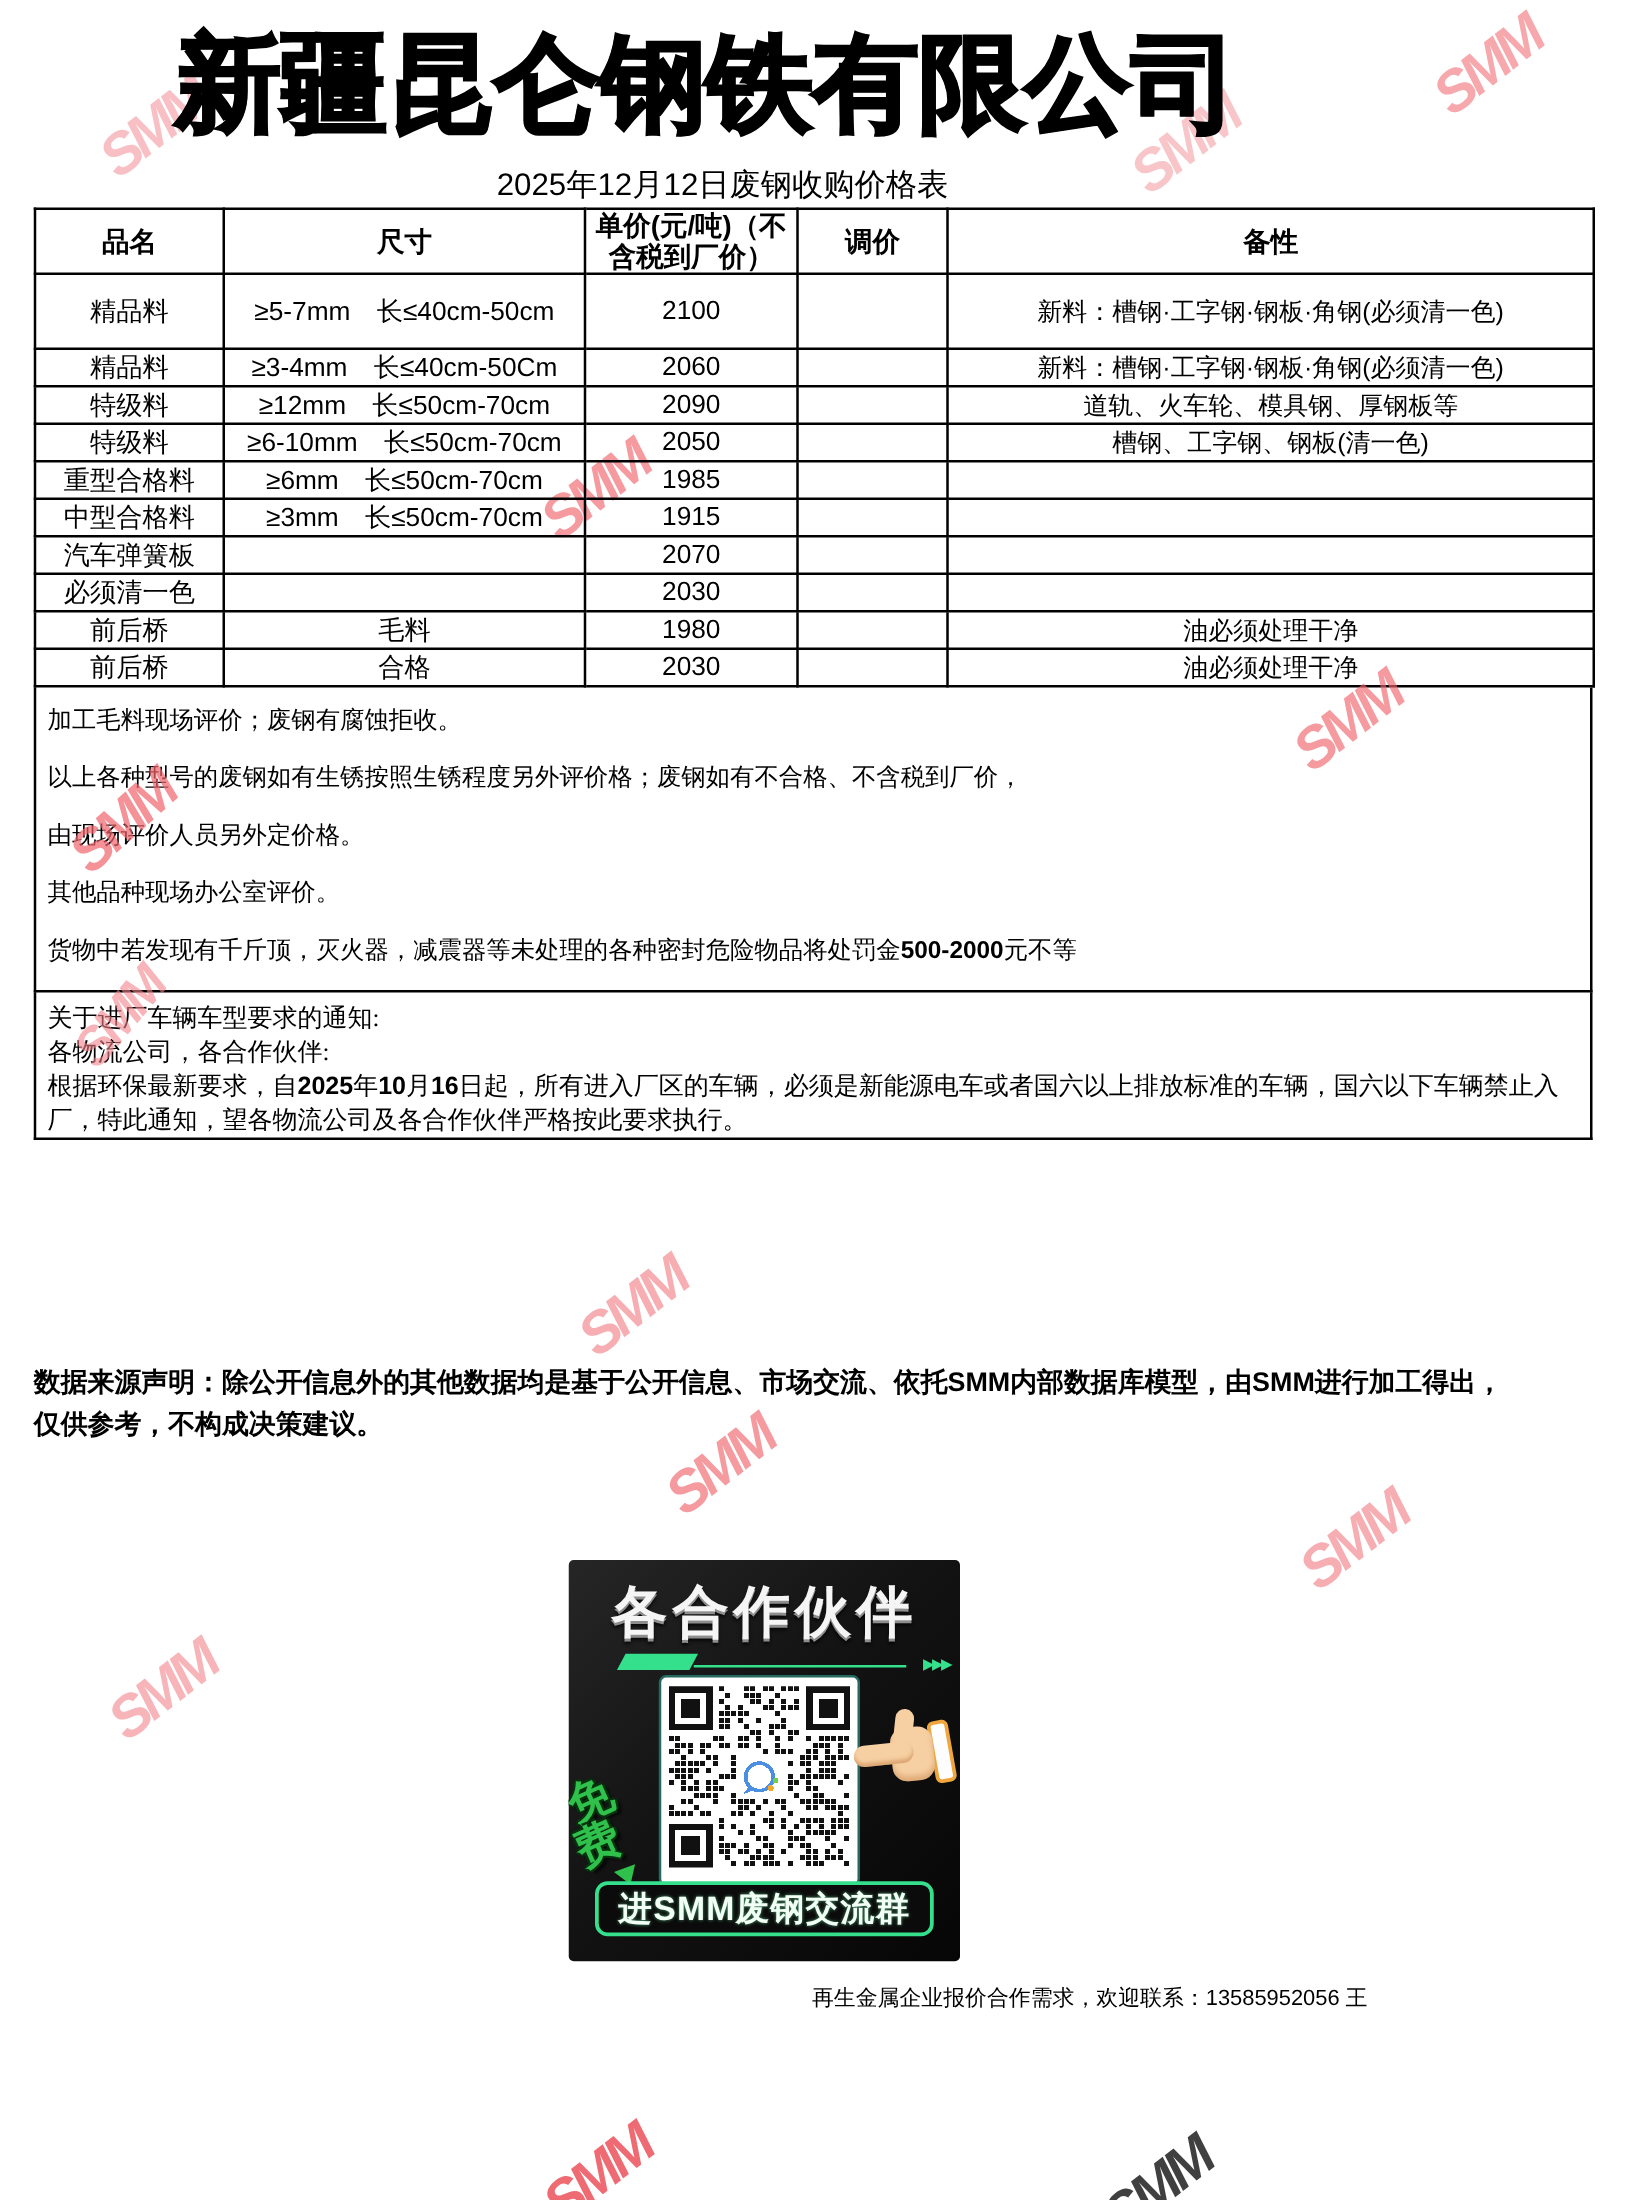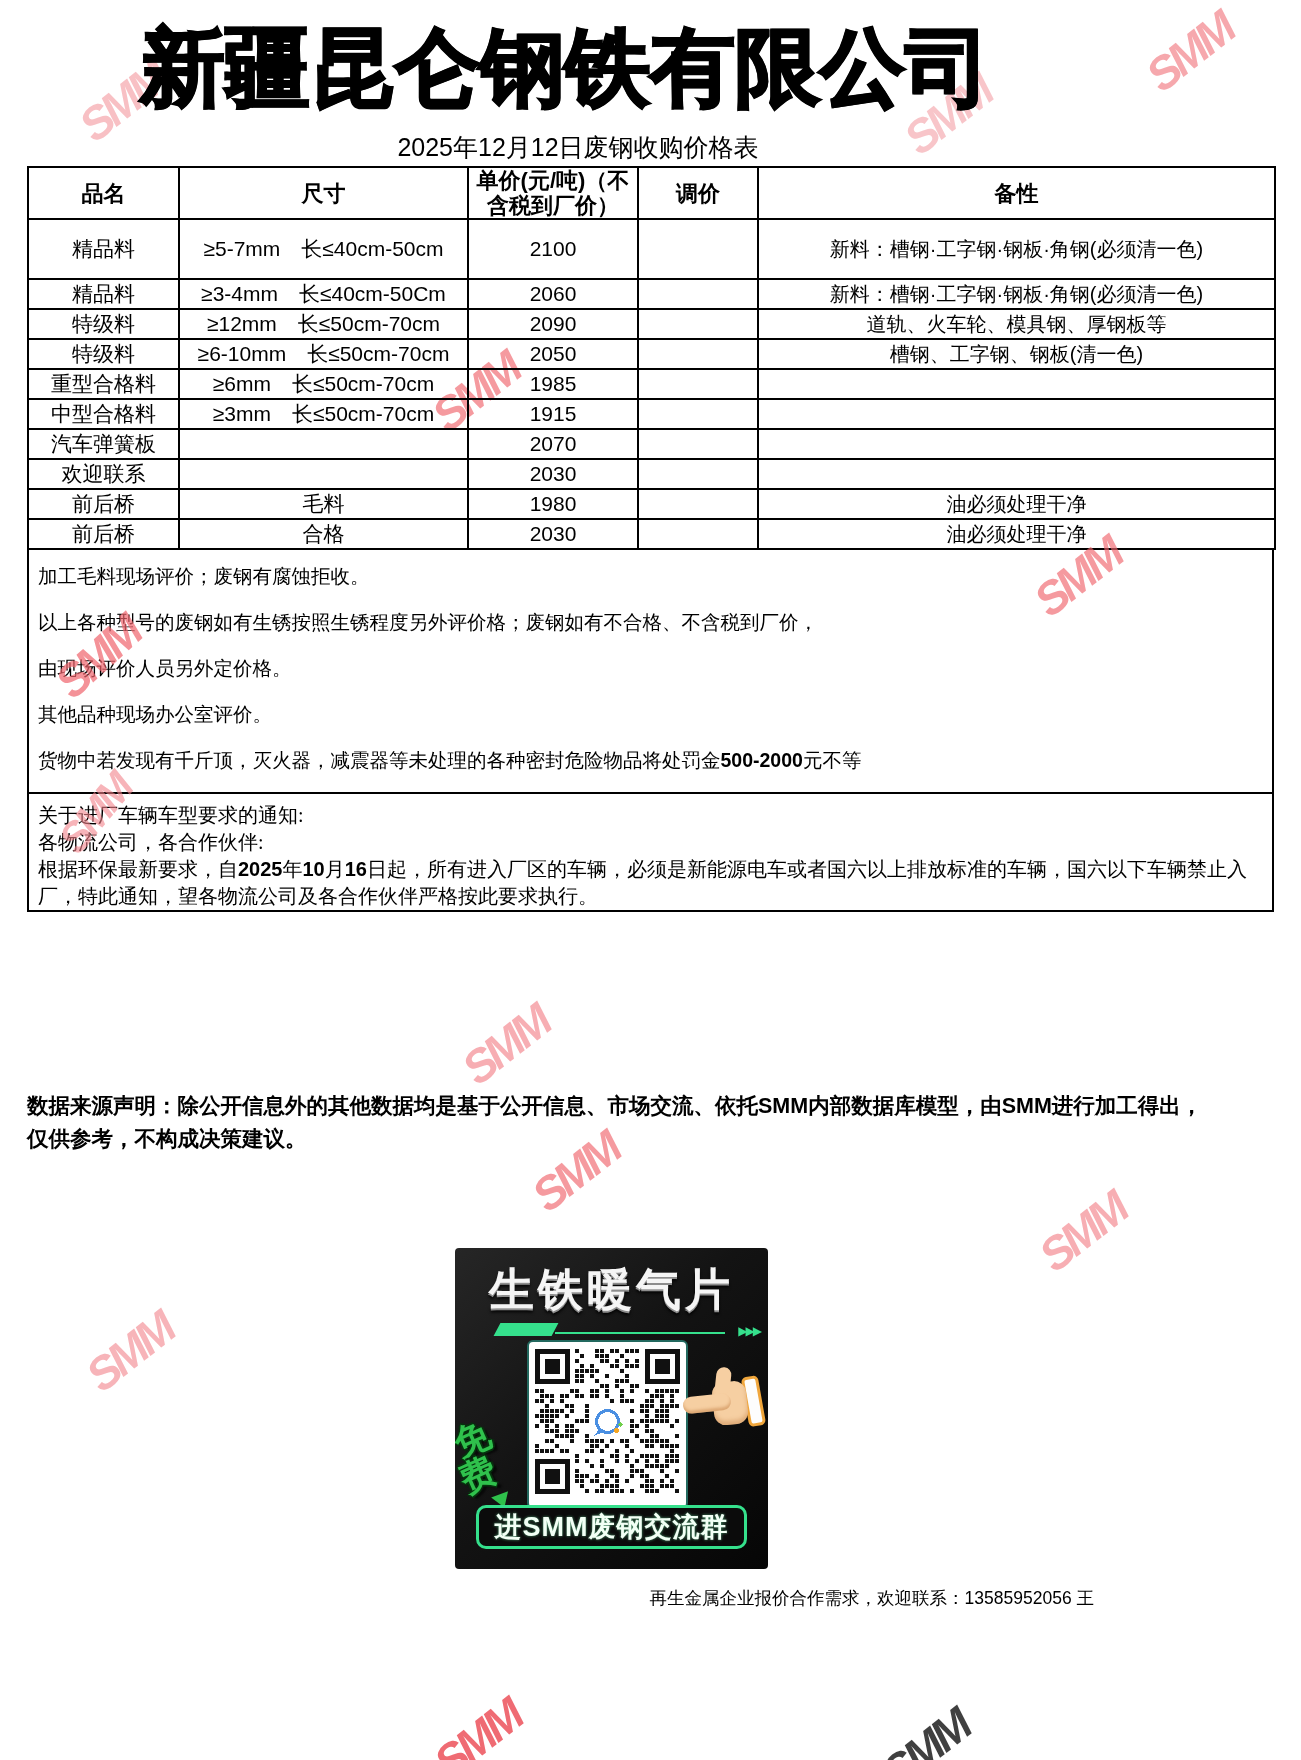--- a/index.html
+++ b/index.html
@@ -220,21 +220,21 @@
           <td></td>
         </tr>
         <tr>
           <td>汽车弹簧板</td>
           <td></td>
           <td>2070</td>
           <td></td>
           <td></td>
         </tr>
         <tr>
-          <td>欢迎联系</td>
+          <td>必须清一色</td>
           <td></td>
           <td>2030</td>
           <td></td>
           <td></td>
         </tr>
         <tr>
           <td>前后桥</td>
           <td>毛料</td>
           <td>1980</td>
           <td></td>
@@ -264,21 +264,21 @@
       <p><span>根据环保最新要求，自</span><b>2025</b><span>年</span><b>10</b><span>月</span><b>16</b><span>日起，所有进入厂区的车辆，必须是新能源电车或者国六以上排放标准的车辆，国六以下车辆禁止入厂，特此通知，望各物流公司及各合作伙伴严格按此要求执行。</span></p>
     </div>
 </div>
 
 <div class="statement">
   <div>数据来源声明：除公开信息外的其他数据均是基于公开信息、市场交流、依托SMM内部数据库模型，由SMM进行加工得出，</div>
   <div>仅供参考，不构成决策建议。</div>
 </div>
 
 <div class="qr-card">
-  <div class="qr-headline">生铁暖气片</div>
+  <div class="qr-headline">各合作伙伴</div>
   <div class="qr-tab"></div>
   <div class="qr-line"></div>
   <div class="qr-arrows">▶▶▶</div>
   <div class="qr-panel">
     <div>
         <svg width="145" height="145" viewBox="0 0 145 145" shape-rendering="crispEdges">
           <rect width="145" height="145" fill="#fff"></rect>
           <g fill="#111">
             <rect x="40" y="0" width="4" height="4"></rect>
             <rect x="60" y="0" width="4" height="4"></rect>

